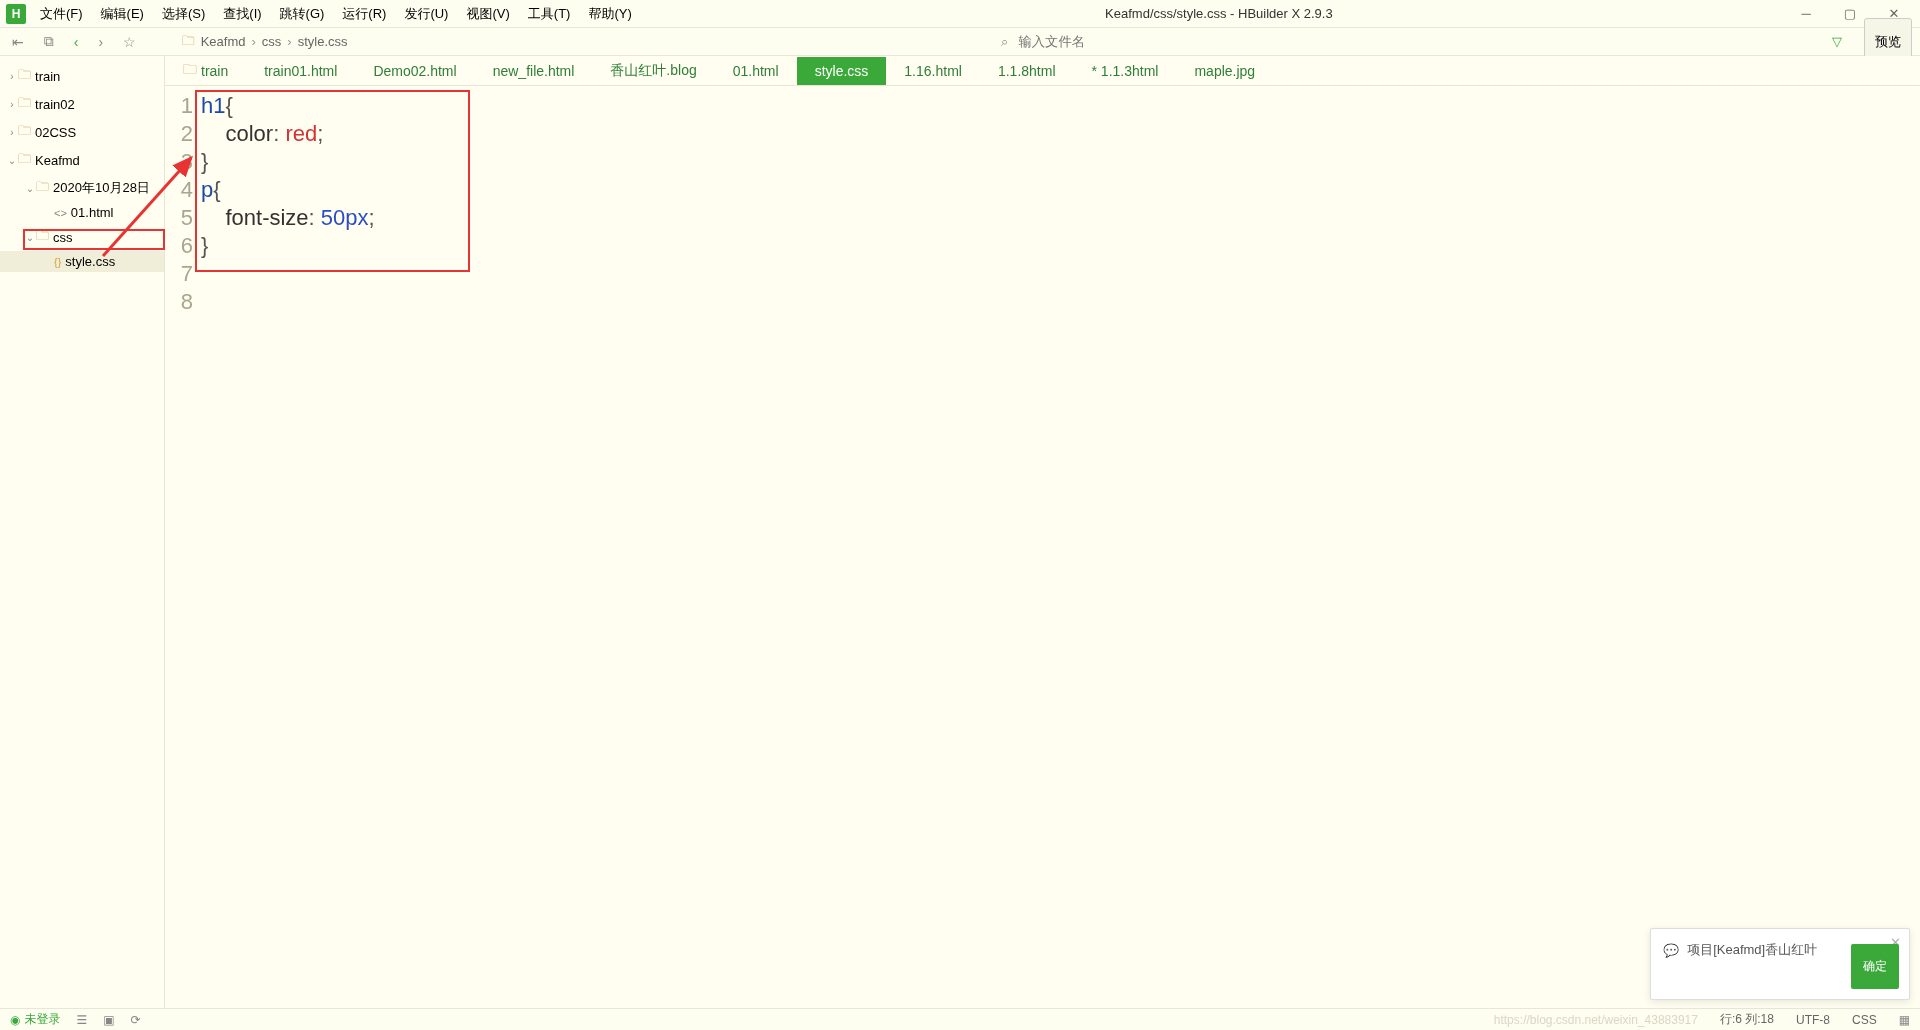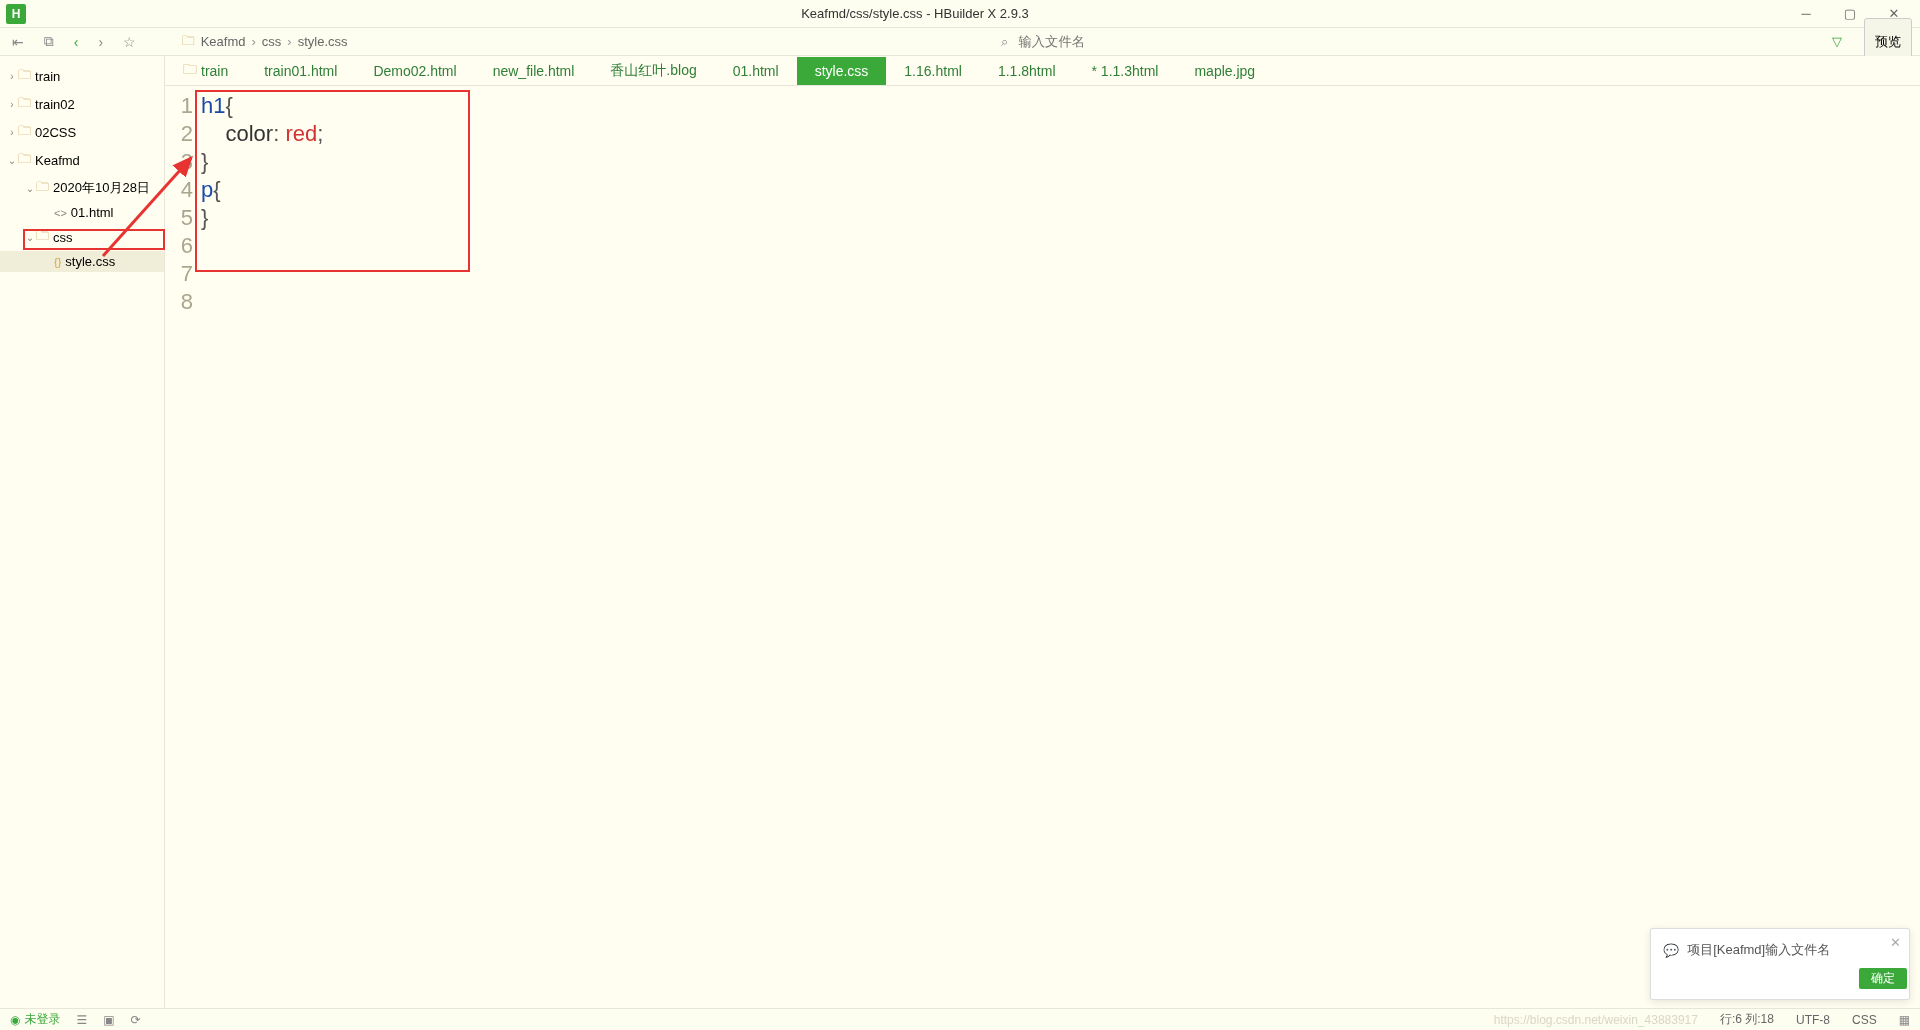--- a/index.html
+++ b/index.html
@@ -66,27 +66,39 @@
 .statusbar { position: absolute; bottom: 0; left: 0; right: 0; height: 22px; background: #fdfdf0; border-top: 1px solid #e8e6d8; display: flex; align-items: center; padding: 0 10px; gap: 16px; font-size: 12px; }
 .status-user { color: #3aa93a; display: flex; align-items: center; gap: 4px; }
 .status-ic { color: #888; cursor: pointer; }
 .status-right { margin-left: auto; display: flex; align-items: center; gap: 22px; color: #666; }
 .watermark { color: #d9d7c5; }
 
 
 .notif { position: absolute; right: 10px; bottom: 30px; width: 260px; background: #fff; border: 1px solid #ddd; box-shadow: 0 2px 8px rgba(0,0,0,0.1); padding: 12px; border-radius: 2px; }
 .notif-row { display: flex; align-items: center; gap: 8px; color: #555; }
 .notif-close { position: absolute; top: 6px; right: 8px; color: #aaa; cursor: pointer; }
-.notif-ok { position: absolute; bottom: 10px; right: 2px; background: #3aa93a; color: #fff; padding: 2px 12px; border-radius: 2px; cursor: pointer; font-size: 12px; }
+.notif-ok { position: absolute; bottom: 10px; right: 10px; background: #3aa93a; color: #fff; padding: 14px 12px; border-radius: 2px; cursor: pointer; font-size: 12px; }
 </style>
 </head>
 <body>
 
 <div class="titlebar">
   <div class="app-logo">H</div>
+  <div class="menus" id="menus">
+      <span>文件(F)</span>
+      <span>编辑(E)</span>
+      <span>选择(S)</span>
+      <span>查找(I)</span>
+      <span>跳转(G)</span>
+      <span>运行(R)</span>
+      <span>发行(U)</span>
+      <span>视图(V)</span>
+      <span>工具(T)</span>
+      <span>帮助(Y)</span>
+    </div>
   <div class="window-title">Keafmd/css/style.css - HBuilder X 2.9.3</div>
   <div class="win-controls">
     <span class="win-btn">─</span>
     <span class="win-btn">▢</span>
     <span class="win-btn">✕</span>
   </div>
 </div>
 
 <div class="toolbar">
   <span class="tool-icon">⇤</span>
@@ -201,20 +213,21 @@
           <div>5</div>
           <div>6</div>
           <div>7</div>
           <div>8</div>
         </div>
       <div class="code" id="code">
           <div class="code-line"><span class="sel-text">h1</span><span class="punct">{</span></div>
           <div class="code-line"><span class="">    </span><span class="prop">color</span><span class="punct">: </span><span class="val-red">red</span><span class="punct">;</span></div>
           <div class="code-line"><span class="punct">}</span></div>
           <div class="code-line"><span class="sel-text">p</span><span class="punct">{</span></div>
+          <div class="code-line"><span class="">    </span><span class="prop">font-size</span><span class="punct">: </span><span class="val-num">50px</span><span class="punct">;</span></div>
           <div class="code-line"><span class="punct">}</span></div>
           <div class="code-line"></div>
         </div>
       <div class="red-box" style="left:30px; top:4px; width:275px; height:182px;"></div>
       <svg class="red-arrow" style="left:-70px; top:60px; width:110px; height:120px;">
         <defs>
             <marker id="ah" markerWidth="8" markerHeight="8" refX="6" refY="3" orient="auto">
               <path d="M0,0 L7,3 L0,6 Z" fill="#e83333"></path>
             </marker>
           </defs>
@@ -240,17 +253,17 @@
     <span>UTF-8</span>
     <span>CSS</span>
     <span class="status-ic">▦</span>
   </div>
 </div>
 
 <div class="notif">
   <span class="notif-close">✕</span>
   <div class="notif-row">
     <span>💬</span>
-    <span>项目[Keafmd]输入文件名</span>
+    <span>项目[Keafmd]香山红叶</span>
   </div>
   <div style="height:28px;"></div>
   <span class="notif-ok">确定</span>
 </div>
 
 </body></html>

